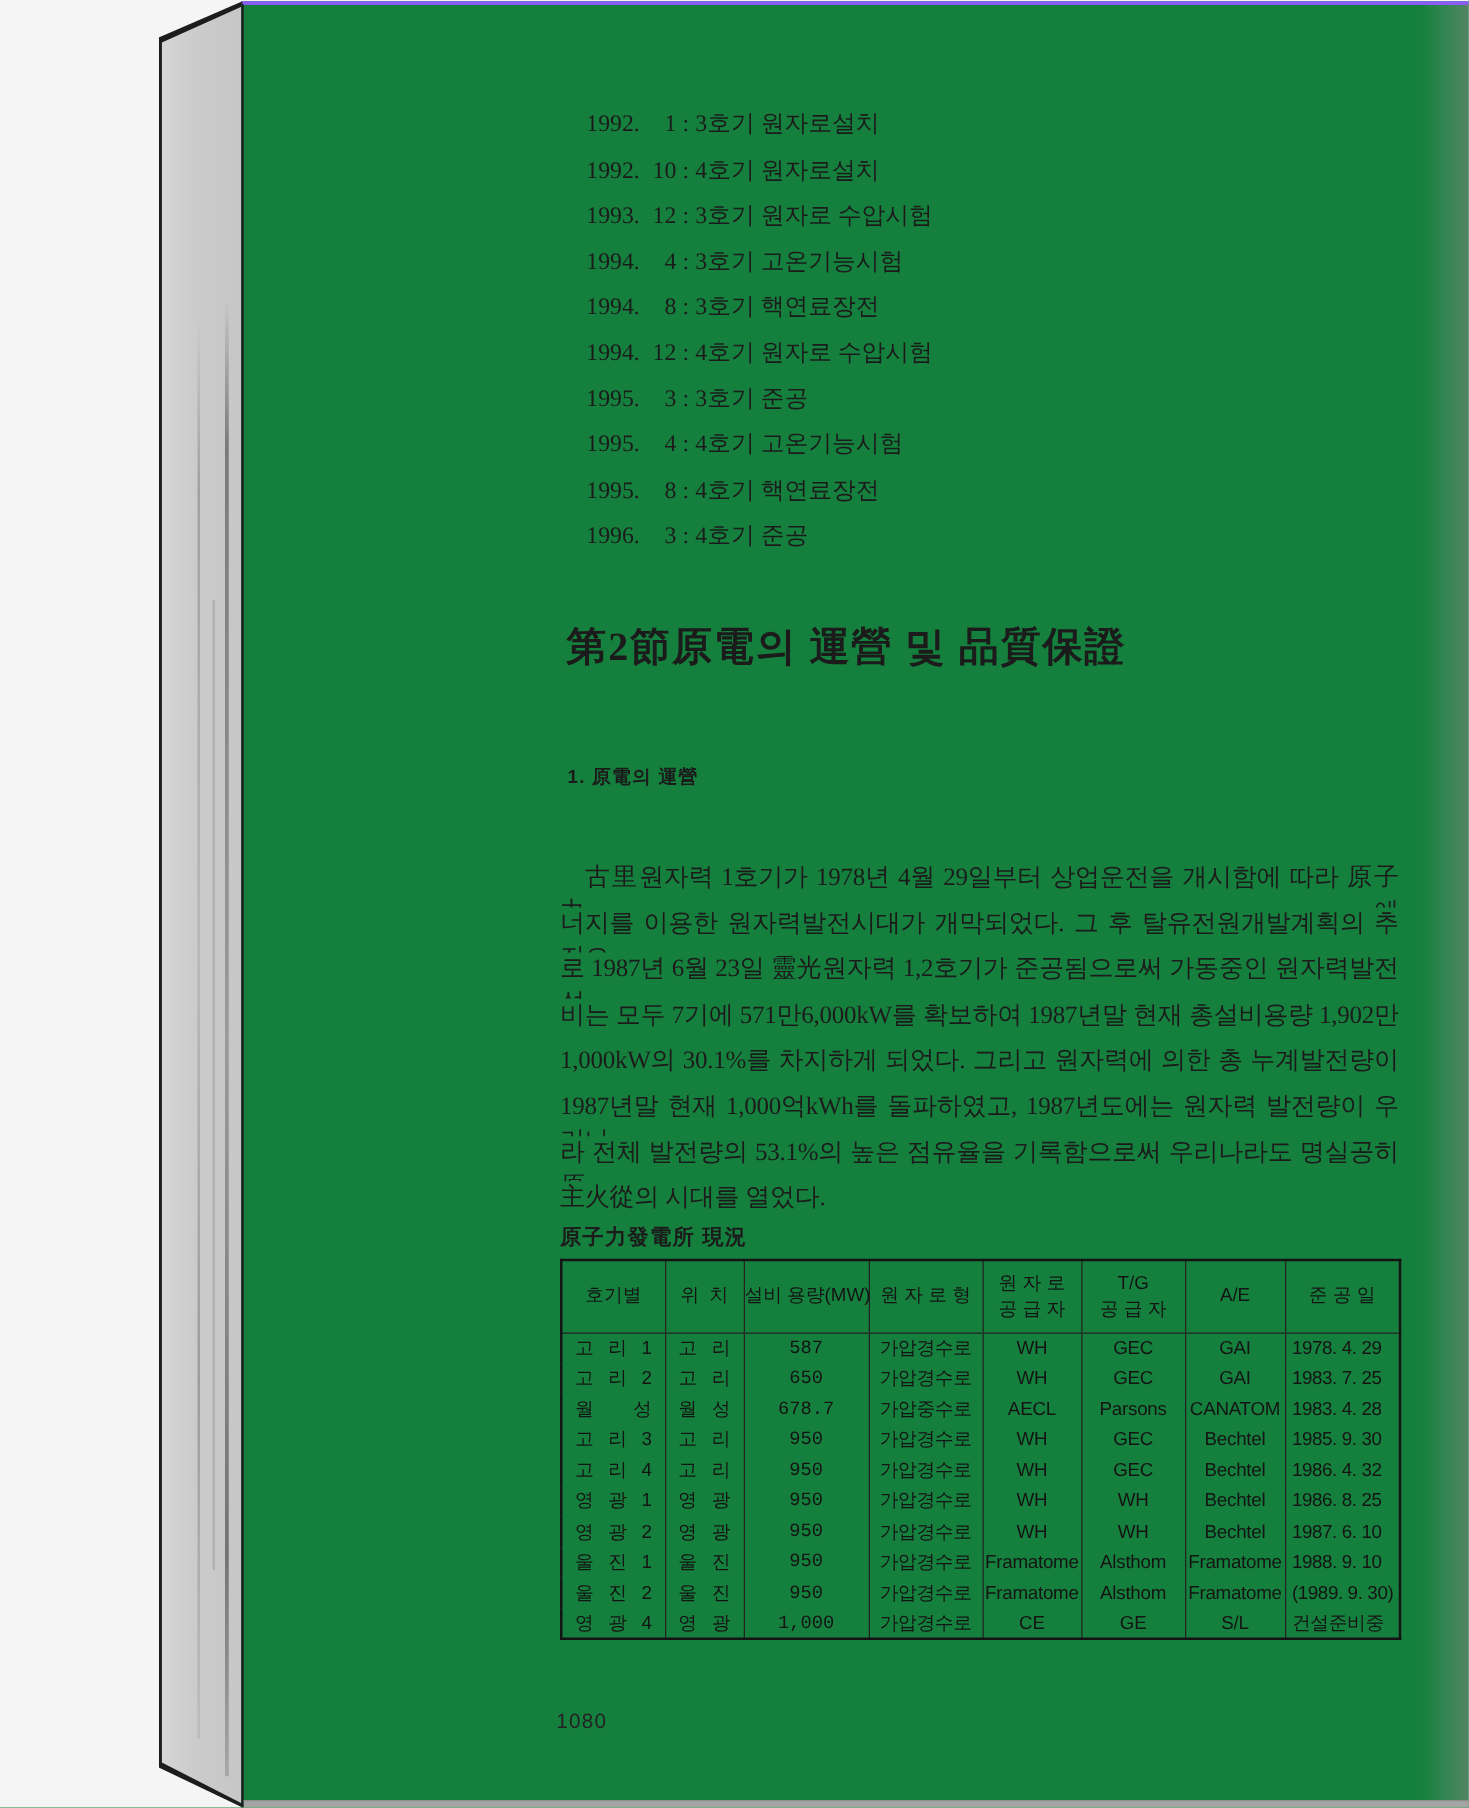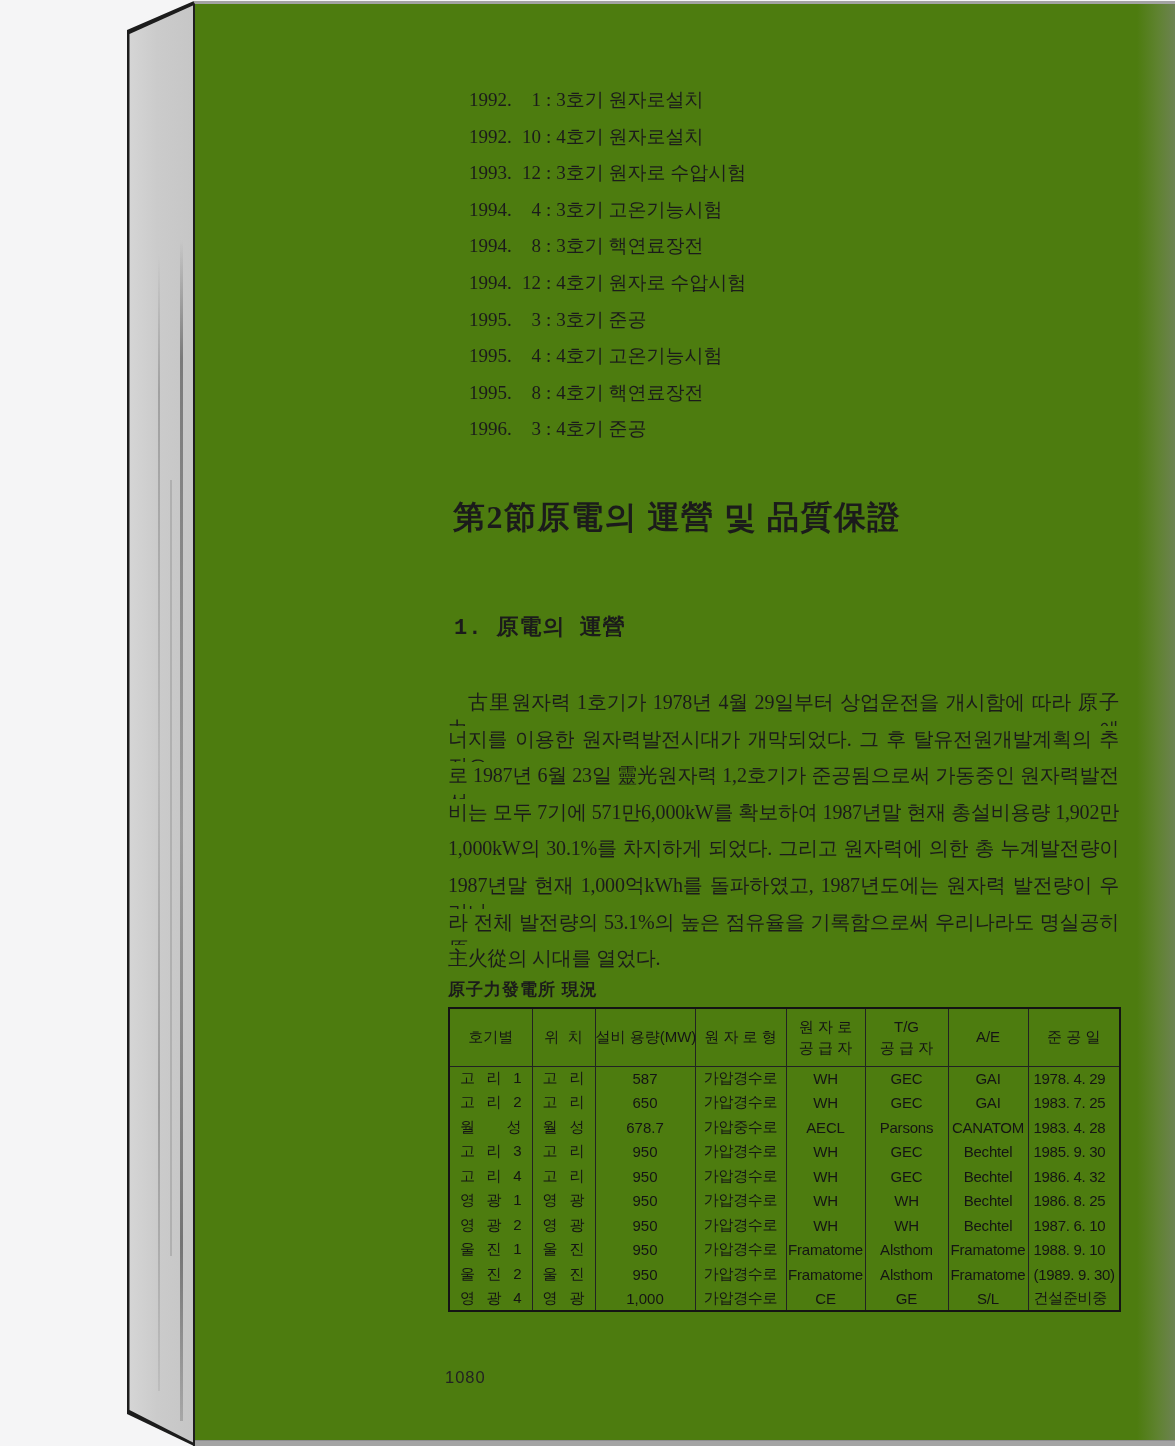--- a/index.html
+++ b/index.html
@@ -25,22 +25,22 @@
   .streak { position:absolute; }
   .streak.s1 { left:31px; top:255px; bottom:55px; width:2px;
     background:linear-gradient(180deg,rgba(110,110,110,0) 0%,rgba(110,110,110,.45) 12%,rgba(110,110,110,.2) 45%,rgba(110,110,110,.5) 75%,rgba(110,110,110,.15) 100%); }
   .streak.s2 { left:53px; top:240px; bottom:25px; width:2.5px;
     background:linear-gradient(180deg,rgba(70,70,70,0) 0%,rgba(70,70,70,.6) 10%,rgba(70,70,70,.35) 50%,rgba(70,70,70,.65) 85%,rgba(70,70,70,.25) 100%); }
   .streak.s3 { left:43px; top:480px; bottom:190px; width:1.5px; background:rgba(120,120,120,.3); }
 
   
   .page {
     position:absolute; left:193px; top:1px; right:0; bottom:0;
-    background:#4d7c0f;
-    border-top:3px solid #a3a3a3;
+    background:#15803d;
+    border-top:3px solid #8b5cf6;
     border-left:2px solid #1f1f1f;
   }
   .page .right-shade {
     position:absolute; top:0; right:0; bottom:0; width:38px;
     background:linear-gradient(90deg, rgba(150,150,150,0) 0%, rgba(150,150,150,.25) 55%, rgba(135,135,135,.55) 100%);
     pointer-events:none;
   }
   .page .bottom-band {
     position:absolute; left:0; right:0; bottom:0; height:6px;
     background:#a4a4a4; border-top:1px solid #8e8e8e;
@@ -55,22 +55,22 @@
   .tl-desc { display:inline-block; }
 
   
   .sec-heading {
     position:absolute; left:258px; top:492px;
     font-size:32px; font-weight:bold; letter-spacing:1.5px; white-space:nowrap;
   }
   .sec-heading .sec-no { margin-right:0; }
   .sub-heading {
     position:absolute; left:259px; top:608px;
-    font-family:Liberation Mono, monospace;
-    font-size:22px; font-weight:bold; letter-spacing:1px; white-space:nowrap;
+    font-family:Liberation Sans, sans-serif;
+    font-size:15px; font-weight:bold; letter-spacing:1px; white-space:nowrap;
   }
 
   
   .para { position:absolute; left:253px; top:685px; width:671px; font-size:20px; }
   .para-line {
     height:36.6px; line-height:27px; overflow:hidden;
     text-align:justify; text-align-last:justify; letter-spacing:-0.2px;
   }
   .para-line.first { text-indent:20px; }
   .para-line.last { text-align-last:left; }
@@ -91,21 +91,21 @@
   table.plant { border:2px solid #141414; }
   table.plant th, table.plant td { border-left:1.5px solid #222; }
   table.plant th:first-child, table.plant td:first-child { border-left:0; }
   table.plant thead th {
     height:58px; border-bottom:1.5px solid #222;
     font-weight:normal; font-size:15px; text-align:center;
     line-height:1.45; white-space:pre; vertical-align:middle;
   }
   table.plant tbody td { height:24.5px; font-size:15px; vertical-align:middle; }
   td.c-just { text-align:justify; text-align-last:justify; padding:0 10px; }
-  td.c-cap  { font-size:14.5px; text-align:center; }
+  td.c-cap  { font-size:14.5px; text-align:center;font-family:Liberation Mono, monospace; }
   td.c-type { font-size:14.5px; text-align:center; letter-spacing:-0.3px; }
   td.c-sup  { font-size:13.5px; text-align:center; letter-spacing:-0.2px; white-space:nowrap; }
   td.c-date { font-size:13.5px; text-align:left; padding-left:5px; letter-spacing:-0.3px; white-space:nowrap; }
 
   .page-no {
     position:absolute; left:250px; top:1364px;
     font-family:"Liberation Sans","DejaVu Sans",sans-serif;
     font-size:16.5px; letter-spacing:1px; color:#222;
   }
 </style>

